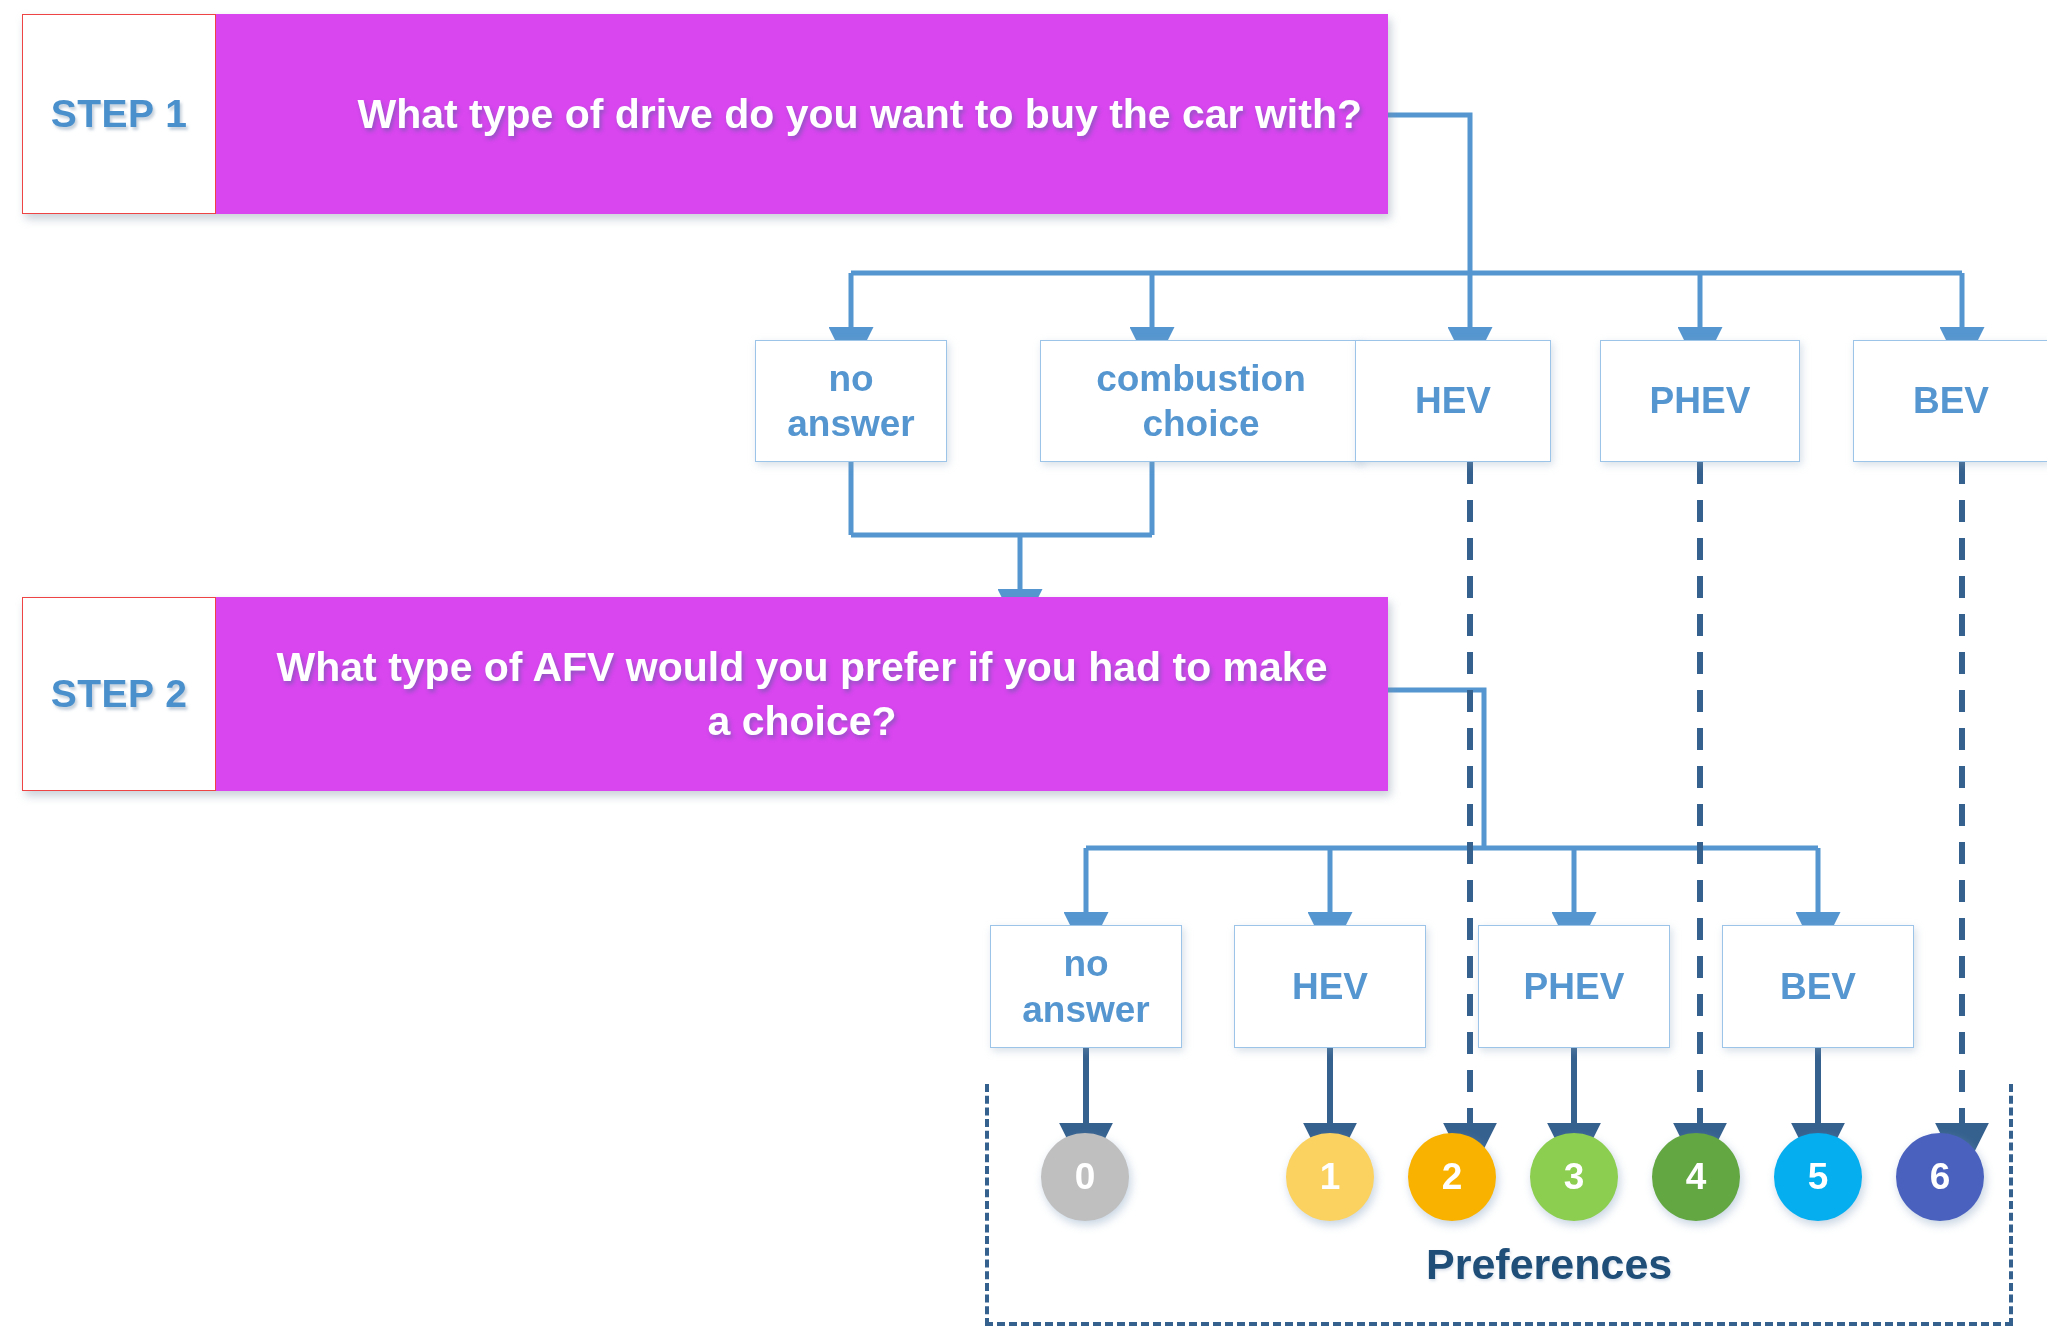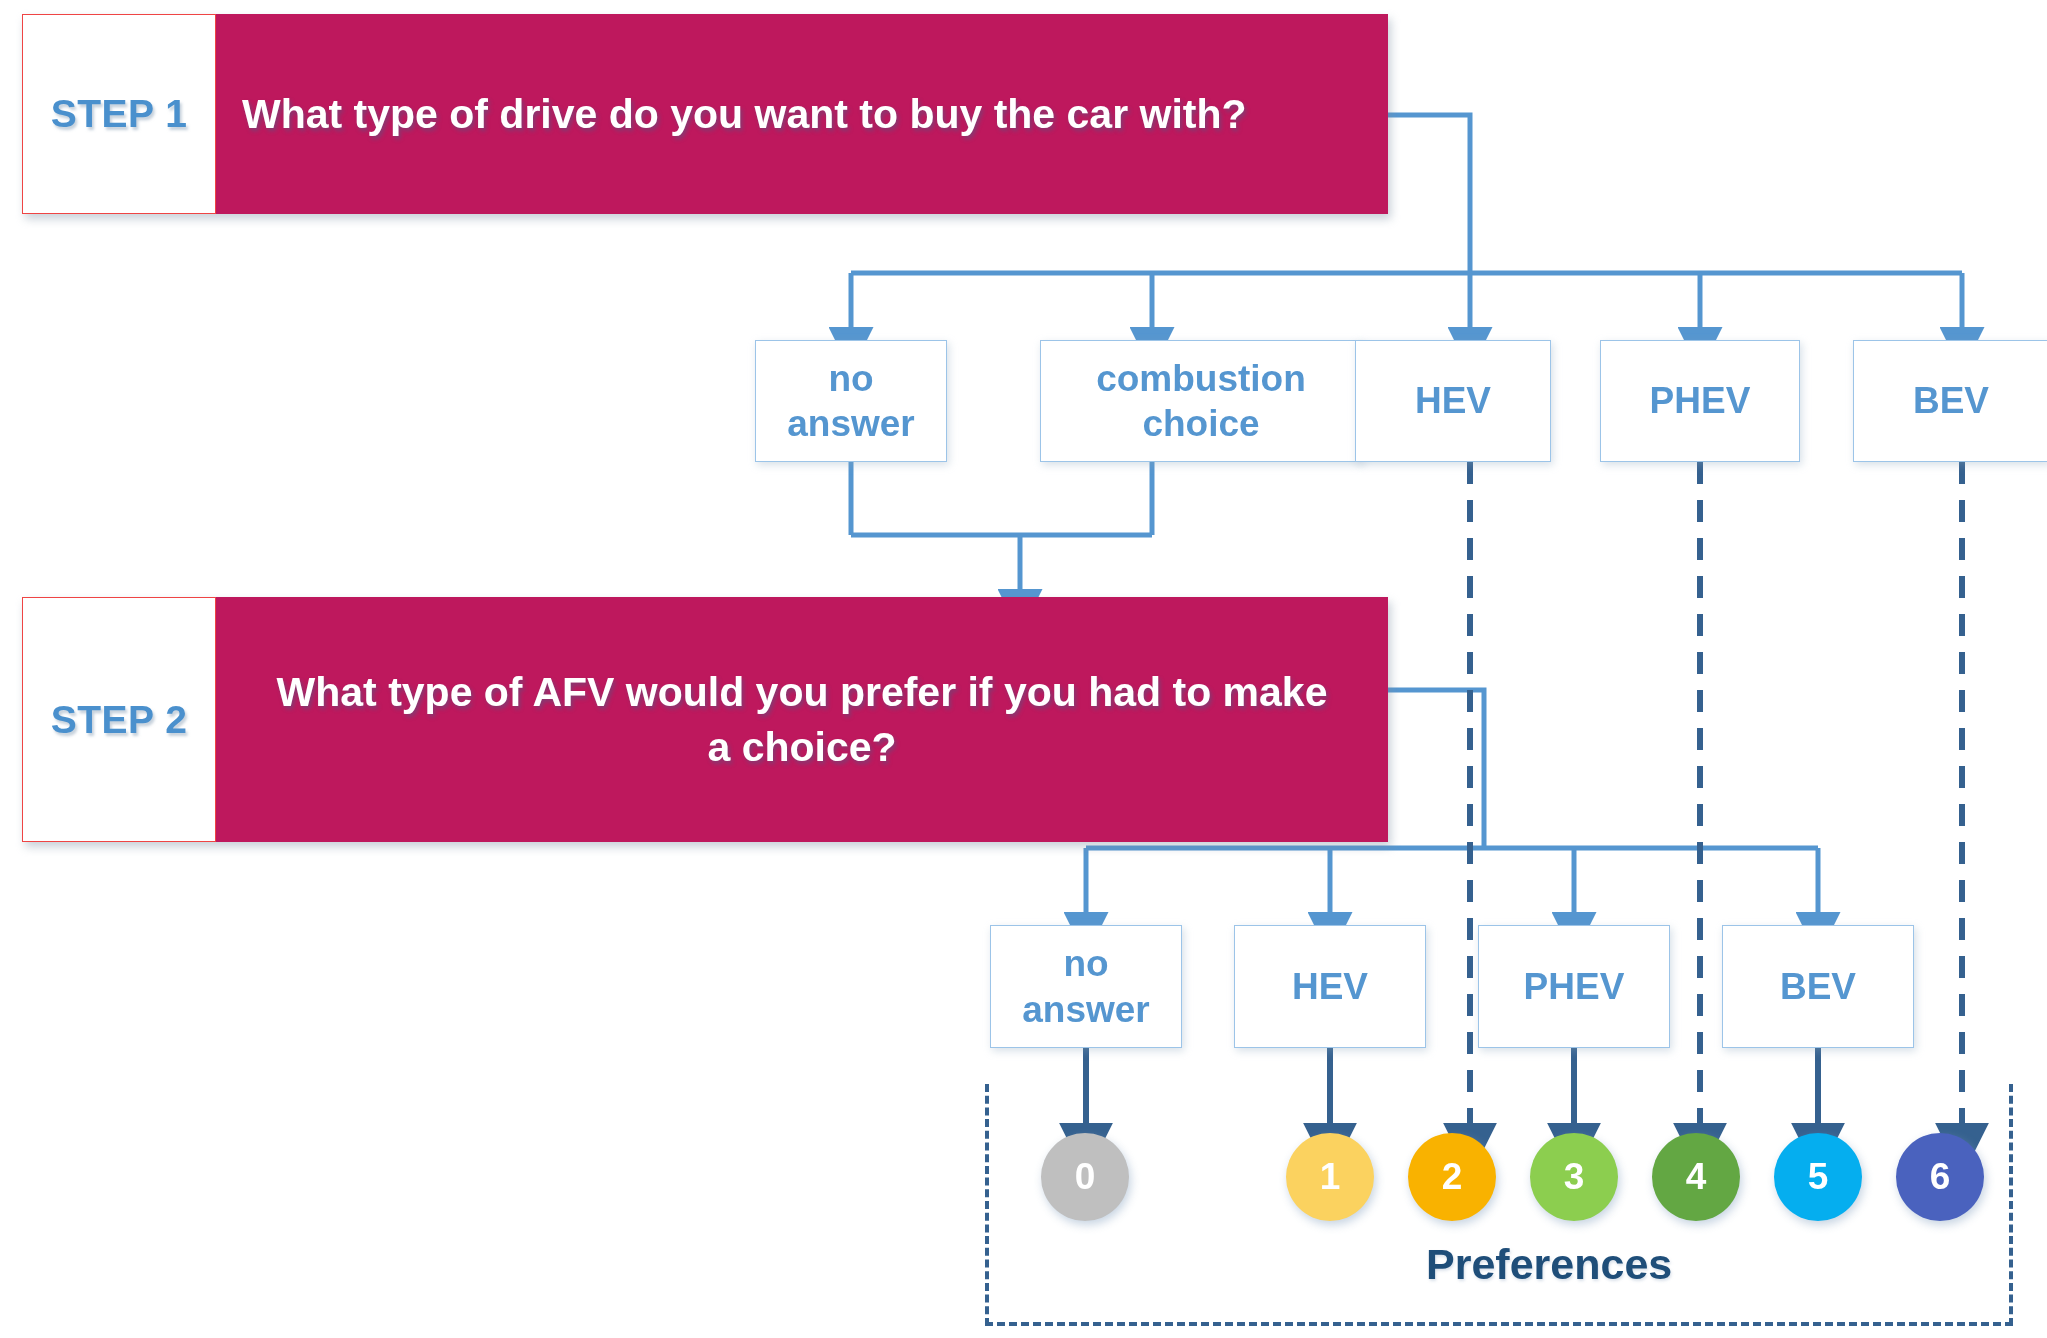--- a/index.html
+++ b/index.html
@@ -40,25 +40,25 @@
     display: flex;
     align-items: center;
     justify-content: center;
     color: #4a90cd;
     font-weight: bold;
     font-size: 39px;
     letter-spacing: 0.5px;
     text-shadow: 2px 3px 3px rgba(150,170,190,0.55);
   }
   .step-body {
-    background: #be185d;
+    background: #d946ef;
     color: #ffffff;
     display: flex;
     align-items: center;
-    justify-content: flex-start;
+    justify-content: flex-end;
     text-align: center;
     font-weight: bold;
     font-size: 41px;
     line-height: 1.32;
     padding: 0 26px;
     box-sizing: border-box;
     text-shadow: 2px 3px 4px rgba(60,100,140,0.45);
   }
 
   
@@ -185,21 +185,21 @@
   <div class="opt-box" style="left:1355px; top:340px; width:196px; height:122px;">
     <span>HEV</span>
   </div>
   <div class="opt-box" style="left:1600px; top:340px; width:200px; height:122px;">
     <span>PHEV</span>
   </div>
   <div class="opt-box" style="left:1853px; top:340px; width:196px; height:122px;">
     <span>BEV</span>
   </div>
 
-  <div class="step-banner" style="left:22px; top:597px; width:1366px; height:245px;">
+  <div class="step-banner" style="left:22px; top:597px; width:1366px; height:194px;">
     <div class="step-tag" style="width:194px;">
       <span>STEP 2</span>
     </div>
     <div class="step-body" style="flex:1; padding:0 52px;">
       <span>What type of AFV would you prefer if you had to make a choice?</span>
     </div>
   </div>
 
   <div class="opt-box" style="left:990px; top:925px; width:192px; height:123px;">
     <span>

